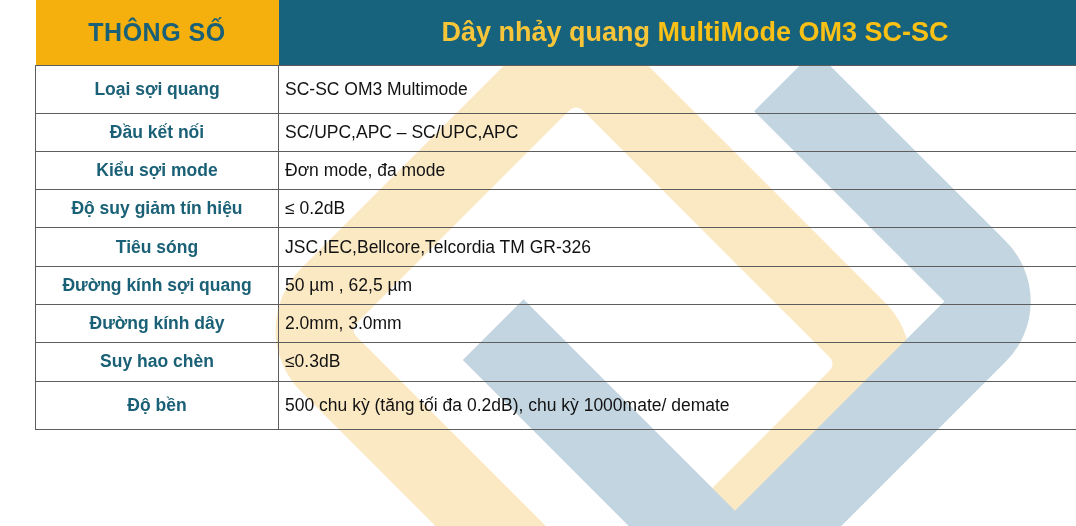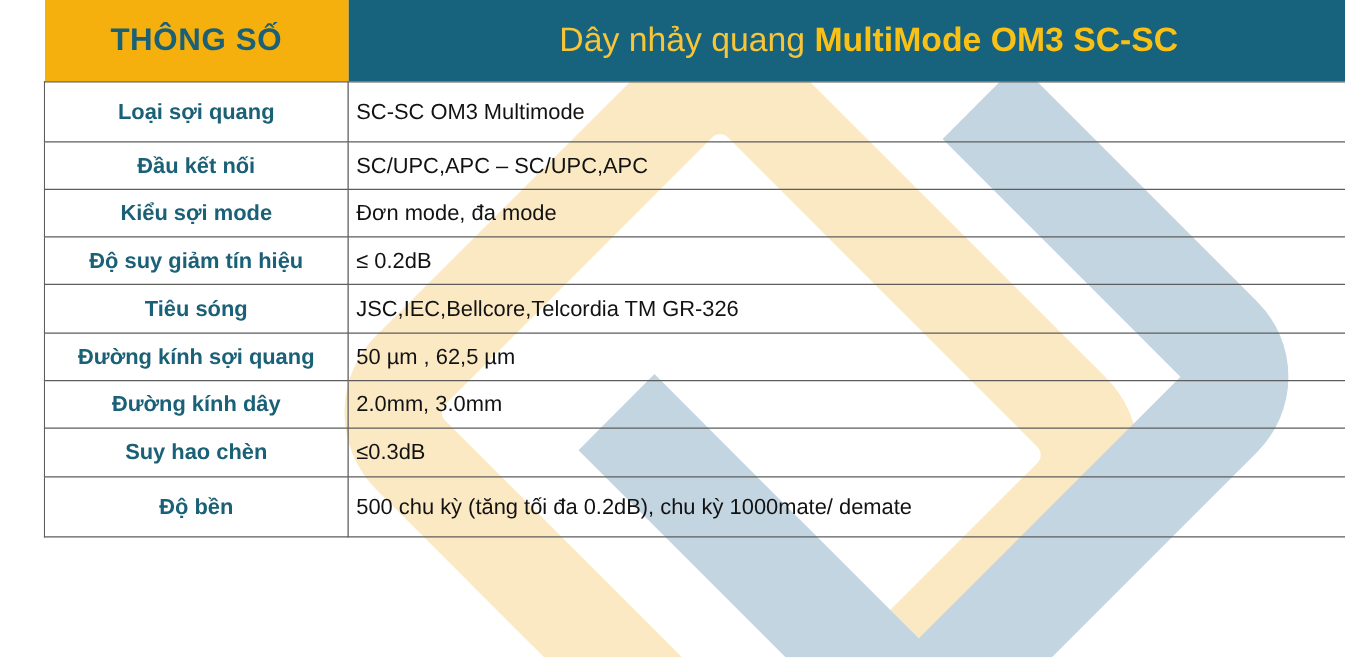--- a/index.html
+++ b/index.html
@@ -63,21 +63,21 @@
     color: #F9C428;
     text-align: center;
     height: 65px;
     padding: 0 6px;
     border: none;
     box-sizing: border-box;
     white-space: nowrap;
   }
   .hdr-value .title-light {
     font-size: 27px;
-    font-weight: normal;
+    font-weight: bold;
     color: #F6C53A;
   }
   .hdr-value .title-bold {
     font-size: 27px;
     font-weight: bold;
     color: #F9C016;
   }
 
   
   .spec-table tbody td {

